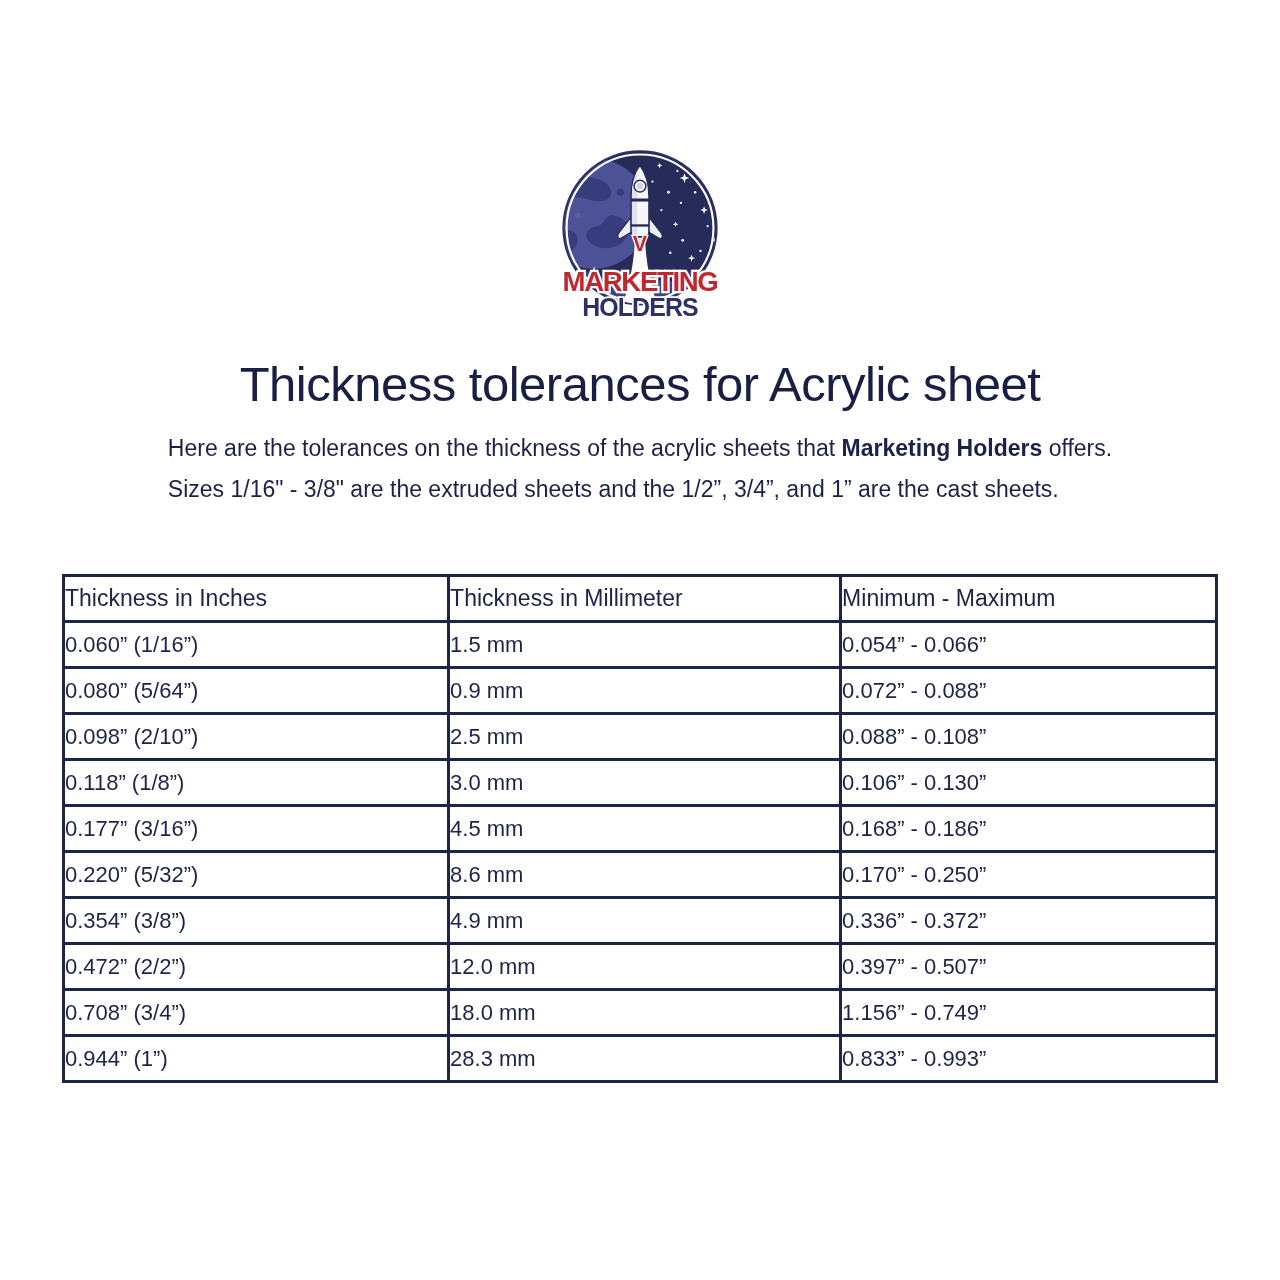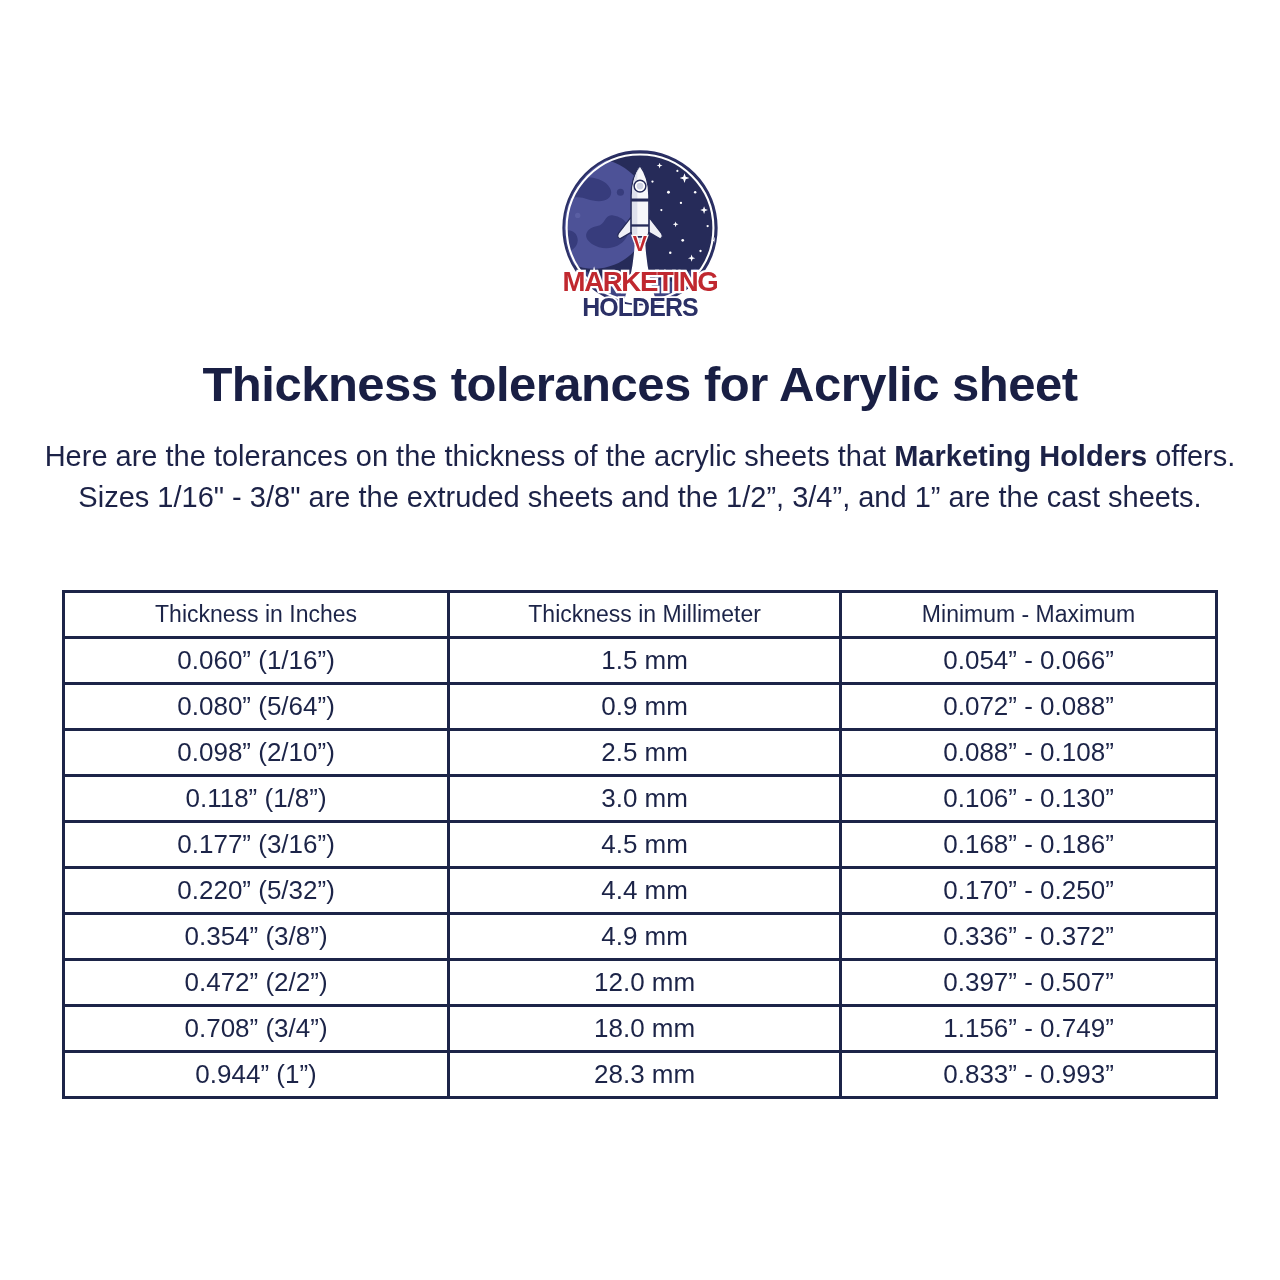--- a/index.html
+++ b/index.html
@@ -23,53 +23,52 @@
   .logo-wrap {
     width: 178px;
     height: 180px;
     display: flex;
     justify-content: center;
   }
   .logo-wrap svg { display: block; overflow: visible; }
   .page-title {
     margin: 30px 0 8px 0;
     font-size: 49px;
-    font-weight: bold;
+    font-weight: normal;
     letter-spacing: -0.5px;
     color: #191f44;
     text-align: center;
     white-space: nowrap;
   }
   .intro {
-    margin: 16px;
-    font-size: 29px;
+    margin: 8px;
+    font-size: 23px;
     line-height: 41px;
     color: #1c2247;
-    text-align: center;
   }
   .intro b { font-weight: bold; }
   .tolerance-table {
     margin-top: 56px;
     width: 1156px;
     border-collapse: collapse;
     table-layout: fixed;
   }
   .tolerance-table th,
   .tolerance-table td {
     border: 3px solid #1c2448;
     height: 43px;
     padding: 0;
-    text-align: center;
+    text-align: left;
     vertical-align: middle;
     color: #1c2448;
     font-weight: normal;
     white-space: nowrap;
   }
   .tolerance-table th { font-size: 23px; }
-  .tolerance-table td { font-size: 26px; }
+  .tolerance-table td { font-size: 22px; }
   col.c1 { width: 33.4%; }
   col.c2 { width: 34.0%; }
   col.c3 { width: 32.6%; }
 </style>
 </head>
 <body>
 
 <div class="page">
 
   <div class="logo-wrap">
@@ -210,21 +209,21 @@
         <td>3.0 mm</td>
         <td>0.106” - 0.130”</td>
       </tr>
       <tr>
         <td>0.177” (3/16”)</td>
         <td>4.5 mm</td>
         <td>0.168” - 0.186”</td>
       </tr>
       <tr>
         <td>0.220” (5/32”)</td>
-        <td>4.4 mm</td>
+        <td>8.6 mm</td>
         <td>0.170” - 0.250”</td>
       </tr>
       <tr>
         <td>0.354” (3/8”)</td>
         <td>4.9 mm</td>
         <td>0.336” - 0.372”</td>
       </tr>
       <tr>
         <td>0.472” (2/2”)</td>
         <td>12.0 mm</td>

